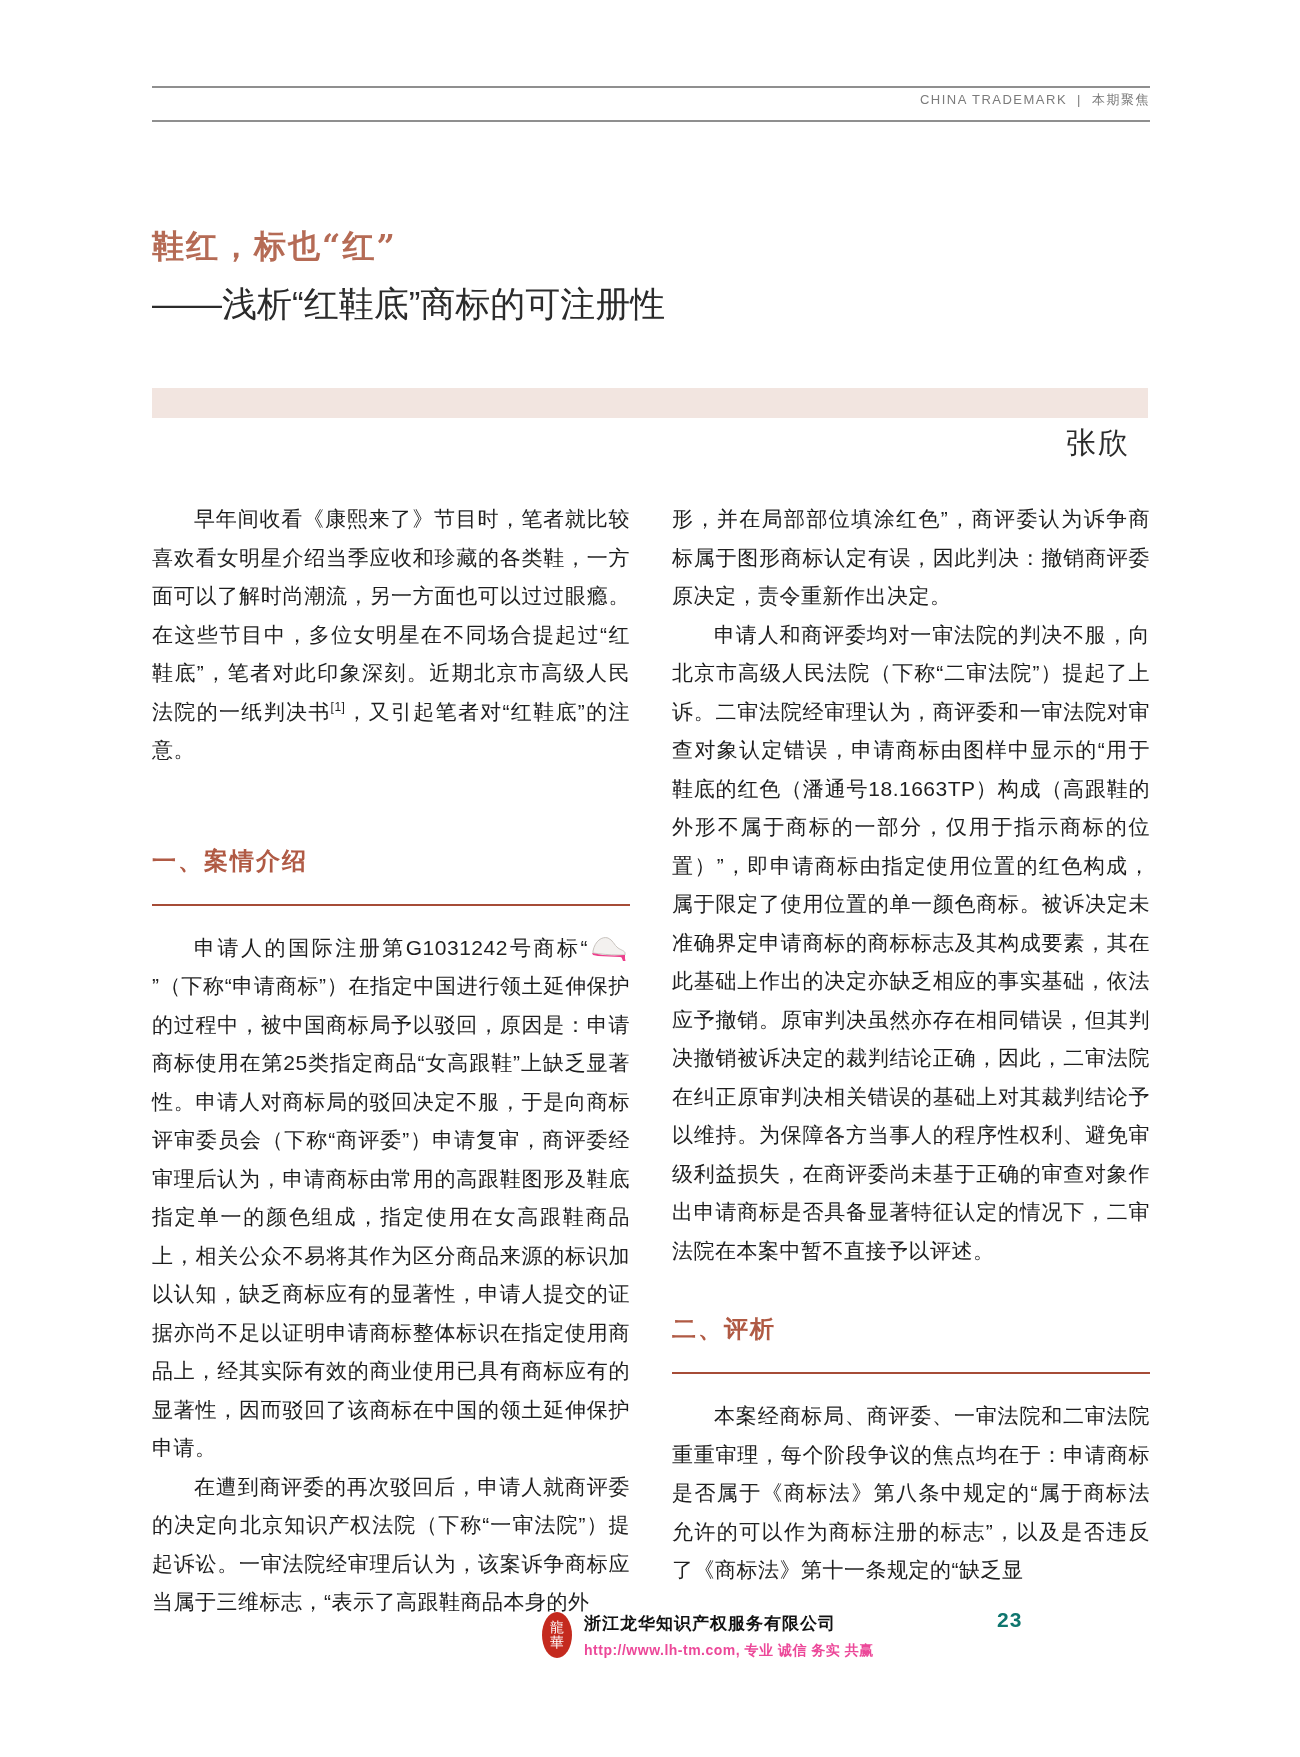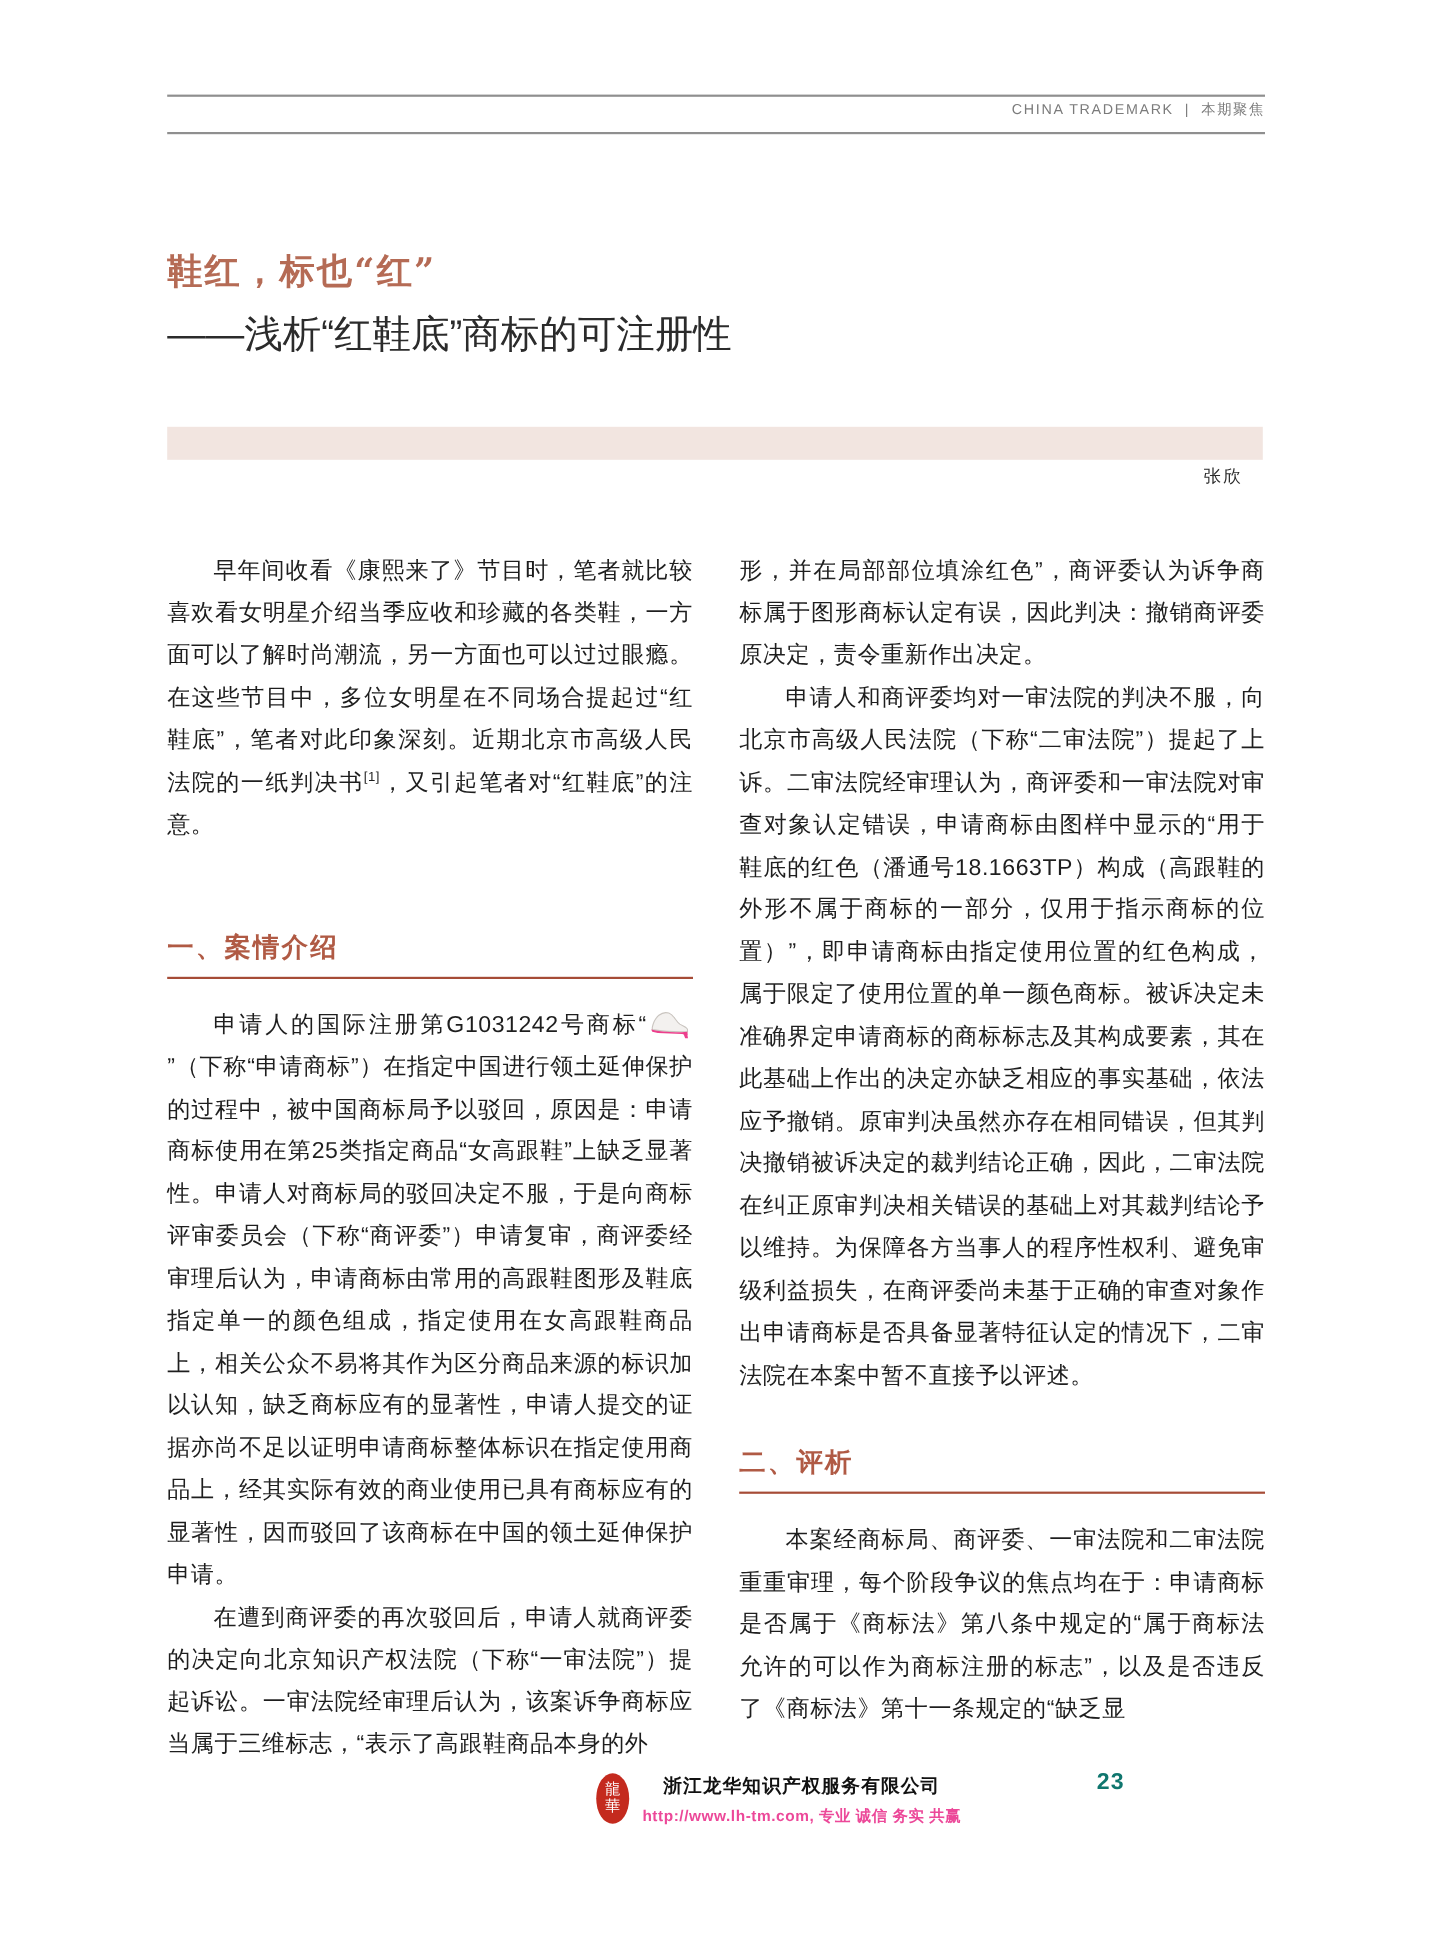--- a/index.html
+++ b/index.html
@@ -60,21 +60,21 @@
     left: 152px;
     top: 388px;
     width: 996px;
     height: 30px;
     background: var(--highlight-bar-color, #f2e5e0);
   }
   .author {
     position: absolute;
     top: 423px;
     right: 170px;
-    font-size: 16px;
+    font-size: 30px;
     color: #2b2b2b;
     letter-spacing: 2px;
   }
   
   .col {
     position: absolute;
     top: 500px;
     width: 478px;
     color: var(--body-text-color, #1e1e1e);
   }
@@ -94,21 +94,21 @@
     vertical-align: super;
   }
   .section-heading {
     font-family: "DejaVu Serif", "Liberation Serif", serif;
     font-size: 24px;
     line-height: 30px;
     font-weight: bold;
     letter-spacing: 2px;
     color: var(--section-heading-color, #b05a44);
     border-bottom: 2px solid var(--section-rule-color, #a64c37);
-    padding-bottom: 12px;
+    padding-bottom: 28px;
     margin: 0 0 23px 0;
   }
   .col-left  .section-heading { margin-top: 76px; }
   .col-right .section-heading { margin-top: 44px; }
   .trademark-image {
     display: inline-block;
     vertical-align: -6px;
     margin: 0 2px;
   }
   
@@ -127,21 +127,20 @@
     justify-content: center;
     font-family: "DejaVu Serif", "Liberation Serif", serif;
     font-size: 14px;
     line-height: 15px;
   }
   .footer-text {
     position: absolute;
     left: 584px;
     top: 1612px;
     white-space: nowrap;
-    text-align: center;
   }
   .company-name {
     font-size: 17px;
     font-weight: bold;
     color: #111111;
     letter-spacing: 1px;
   }
   .company-tagline {
     margin-top: 7px;
     font-size: 14px;

